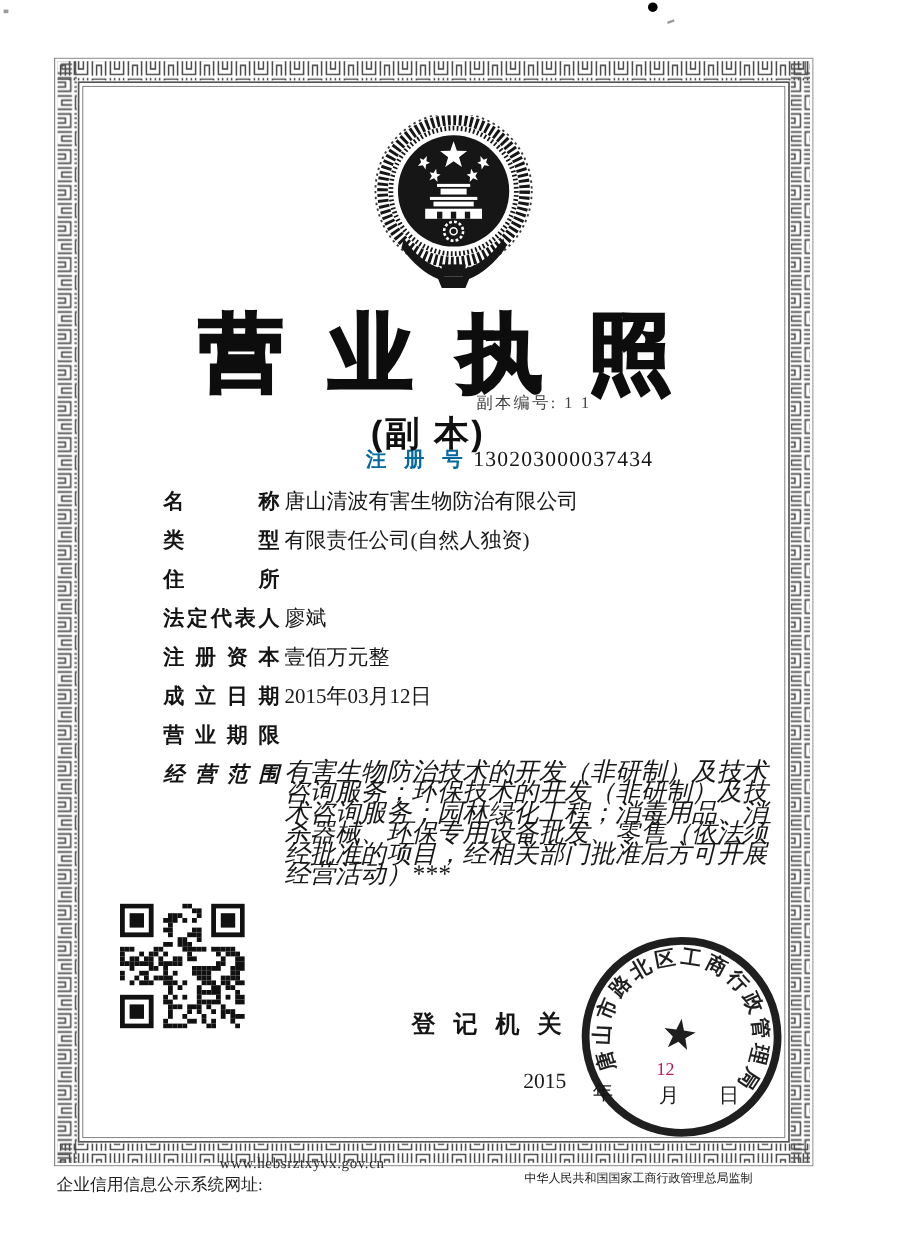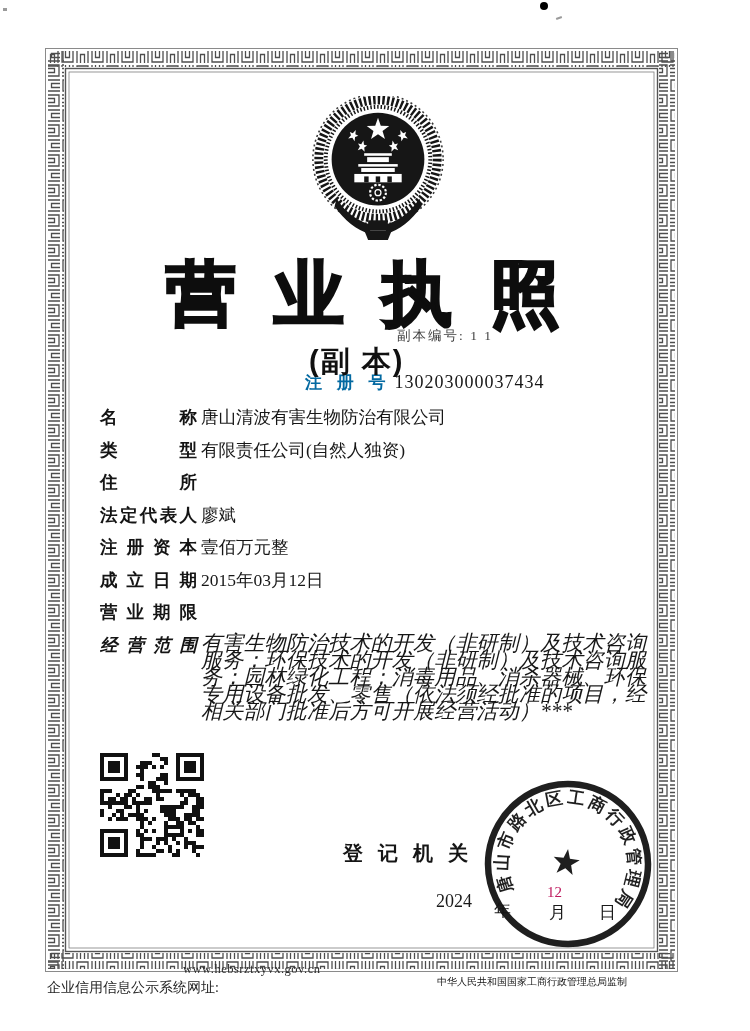--- a/index.html
+++ b/index.html
@@ -23,21 +23,21 @@
   .reg-line{position:absolute;left:305px;top:371px;white-space:nowrap;}
   .reg-line .lab{font-family:"Liberation Sans",sans-serif;font-weight:bold;font-size:17px;
          letter-spacing:5px;color:#0369a1;}
   .reg-line .num{font-size:18px;letter-spacing:1px;color:#151515;}
 
   
   .fields{position:absolute;left:100px;top:407px;width:556px;}
   .field-row{display:flex;margin-bottom:11.5px;}
   .field-label{flex:none;width:97px;font-family:"Liberation Sans",sans-serif;font-weight:bold;
          font-size:17.5px;line-height:21px;color:#141414;text-align:justify;text-align-last:justify;
-         text-justify:inter-character;}
+         text-justify:inter-character;margin-left:36px;}
   .field-value{margin-left:4px;width:447px;font-size:17.5px;line-height:21px;color:#171717;}
   .field-row.scope .field-value{font-size:21px;line-height:17px;letter-spacing:0.2px;}
   .field-row.scope{margin-bottom:0;font-style:italic;}
 
   .registrar{position:absolute;left:343px;top:840px;font-family:"Liberation Sans",sans-serif;
          font-weight:bold;font-size:20px;letter-spacing:15px;color:#151515;white-space:nowrap;}
 
   .d-year{position:absolute;left:436px;top:891px;font-size:18px;color:#1a1a1a;}
   .d-yunit{position:absolute;left:494px;top:899px;font-size:17px;color:#1a1a1a;}
   .d-month{position:absolute;left:547px;top:884px;font-size:15px;color:#be185d;}
@@ -367,21 +367,21 @@
       <rect x="76" y="0" width="28" height="28" fill="#111"></rect>
       <rect x="80" y="4" width="20" height="20" fill="#fff"></rect>
       <rect x="84" y="8" width="12" height="12" fill="#111"></rect>
       <rect x="0" y="76" width="28" height="28" fill="#111"></rect>
       <rect x="4" y="80" width="20" height="20" fill="#fff"></rect>
       <rect x="8" y="84" width="12" height="12" fill="#111"></rect>
     </svg>
 
   <div class="registrar">登记机关</div>
 
-  <span class="d-year">2024</span>
+  <span class="d-year">2015</span>
   <span class="d-yunit">年</span>
   <span class="d-month">12</span>
   <span class="d-munit">月</span>
   <span class="d-dunit">日</span>
 
   <svg class="seal" width="180" height="180" viewBox="0 0 180 180">
     <g transform="rotate(8 90 90)">
       <circle cx="90" cy="90" r="80" fill="none" stroke="#141414" stroke-width="6.5"></circle>
       <defs>
         <path id="sealArc" d="M40.8,125.4 A60.6,60.6 0 1 1 139.2,125.4" fill="none"></path>

